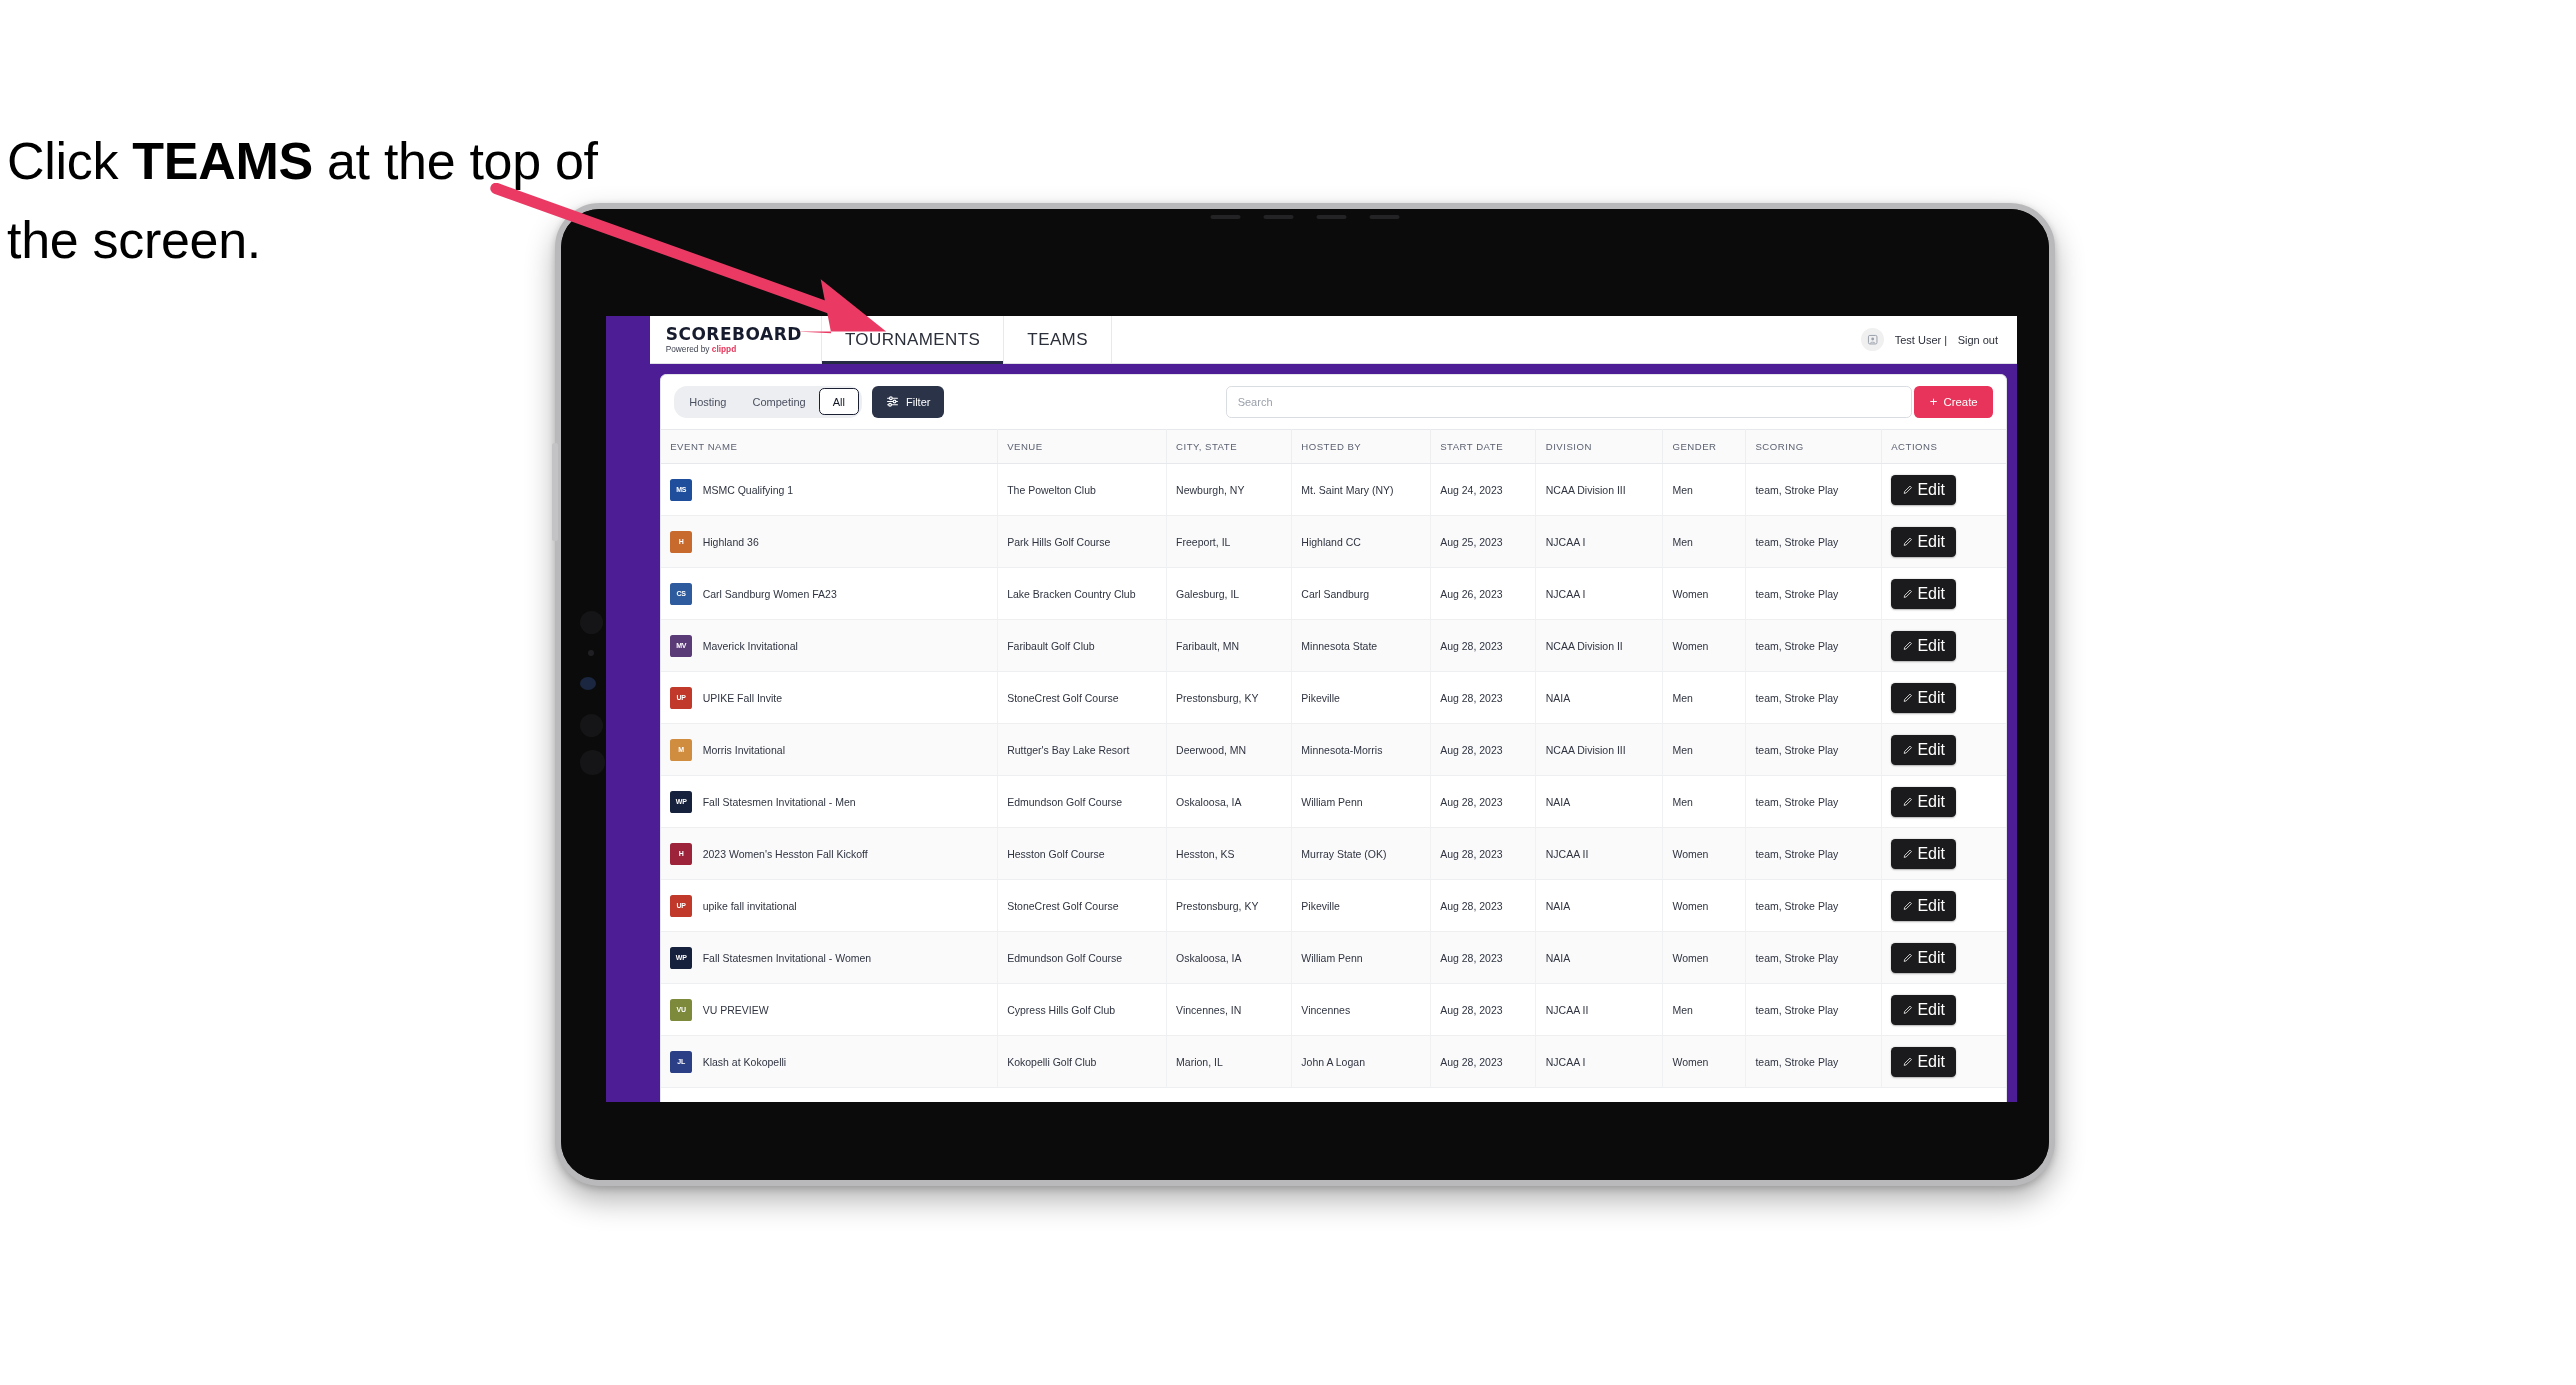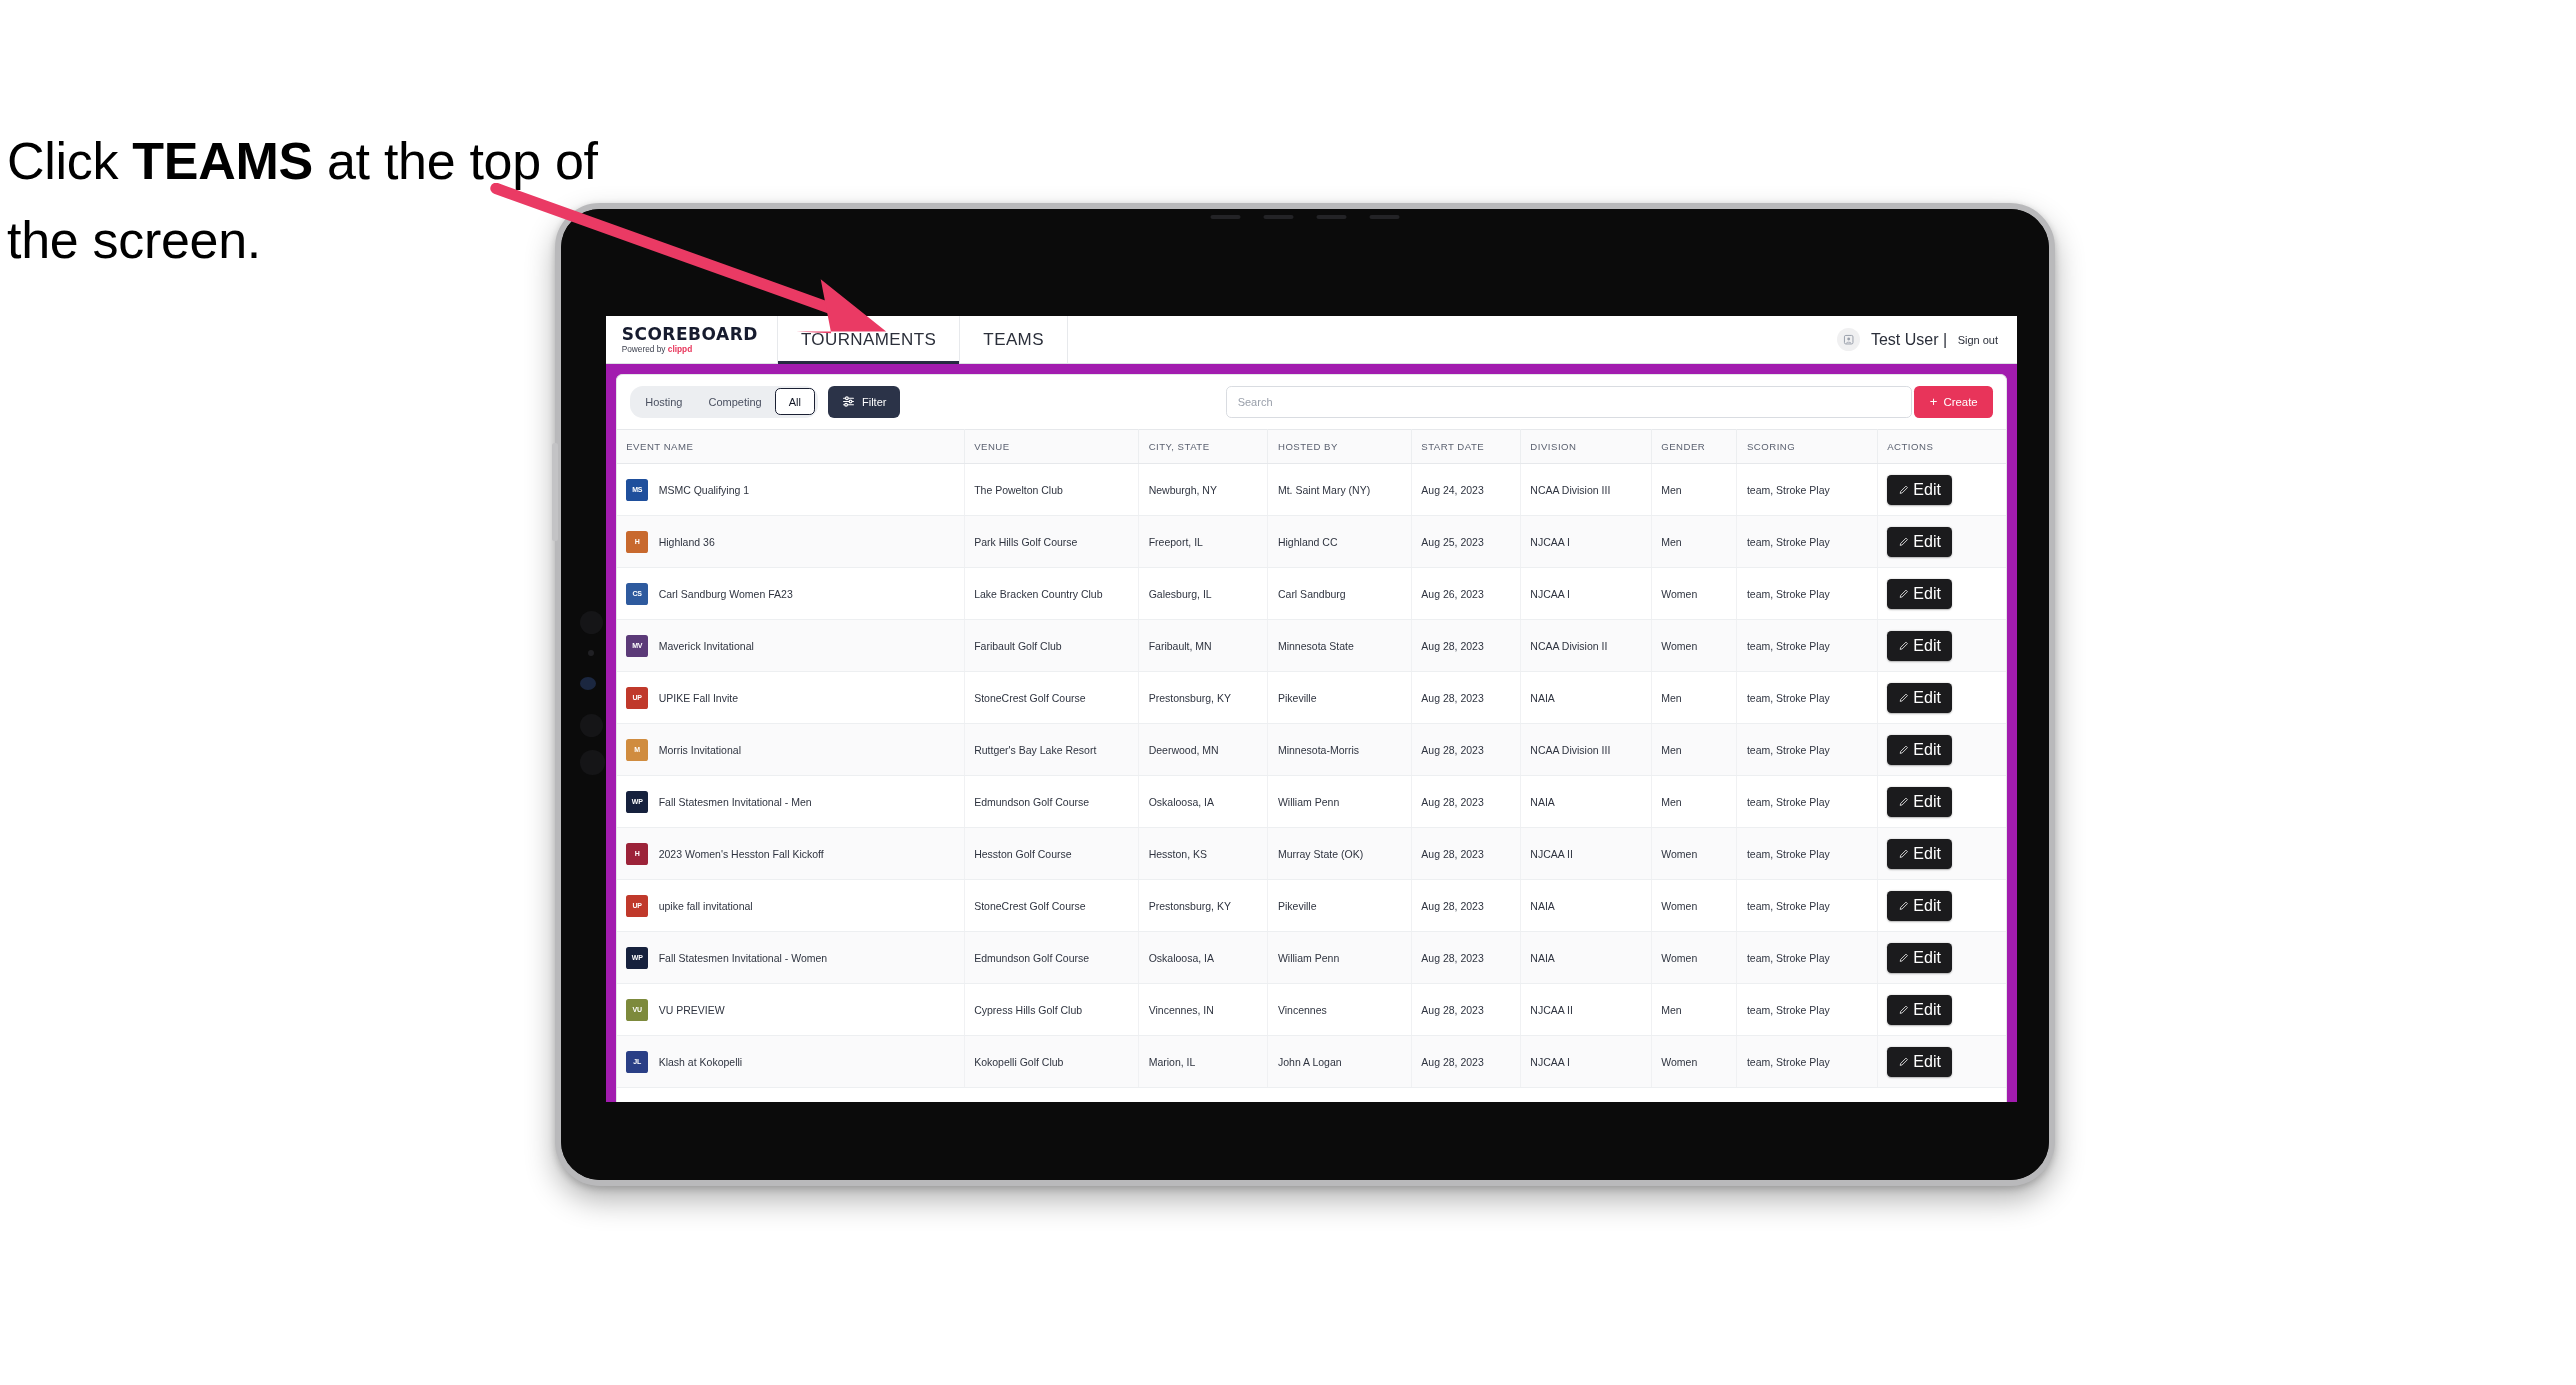--- a/index.html
+++ b/index.html
@@ -72,22 +72,23 @@
     position: absolute; left: -8.7px; top: 234px;
     width: 6.1px; height: 98px;
     background: #c3c3c5; border-radius: 2.6px;
   }
 
   
   .screen {
     position: absolute;
     left: 45px; top: 107px;
     width: 1411px; height: 786px;
-    background: #a21caf;
+    background: #4c1d95;
     overflow: hidden;
+    padding-left: 44px;
   }
 
   
   .topnav {
     height: 48px;
     background: #ffffff;
     border-bottom: 0.9px solid #dfe1e5;
     display: flex; align-items: stretch;
     position: relative;
   }
@@ -130,21 +131,21 @@
   .nav-right {
     margin-left: auto;
     display: flex; align-items: center; gap: 10.5px;
     padding-right: 19px;
   }
   .avatar {
     width: 23px; height: 23px; border-radius: 50%;
     background: #f0f0f1;
     display: flex; align-items: center; justify-content: center;
   }
-  .user-text { font-size: 16px; color: #2b2f3a; }
+  .user-text { font-size: 11px; color: #2b2f3a; }
   .sign-out { font-size: 11px; color: #2b2f3a; cursor: pointer; }
 
   
   .card {
     margin: 9.6px 9.6px 0 9.6px;
     background: #fff;
     border: 0.9px solid #e3e5e8;
     border-radius: 6.1px;
     height: 100%;
     overflow: hidden;

